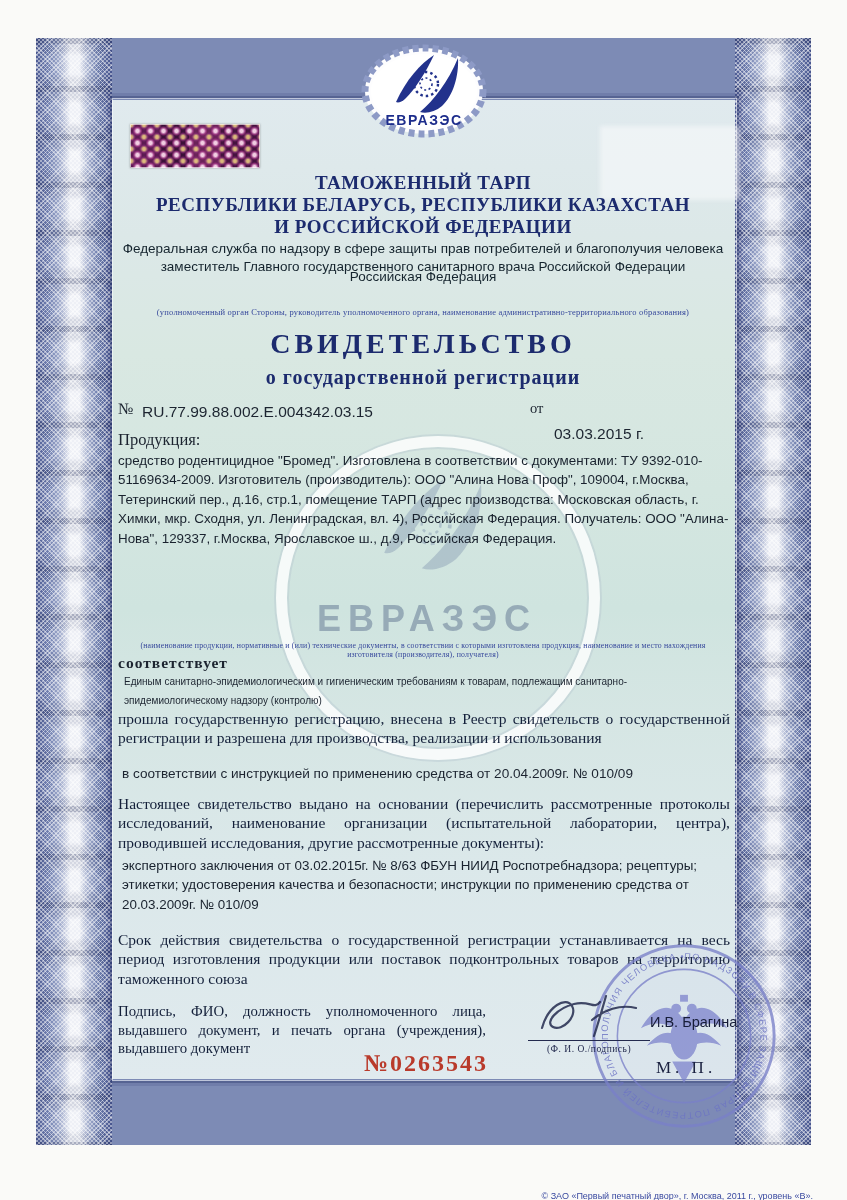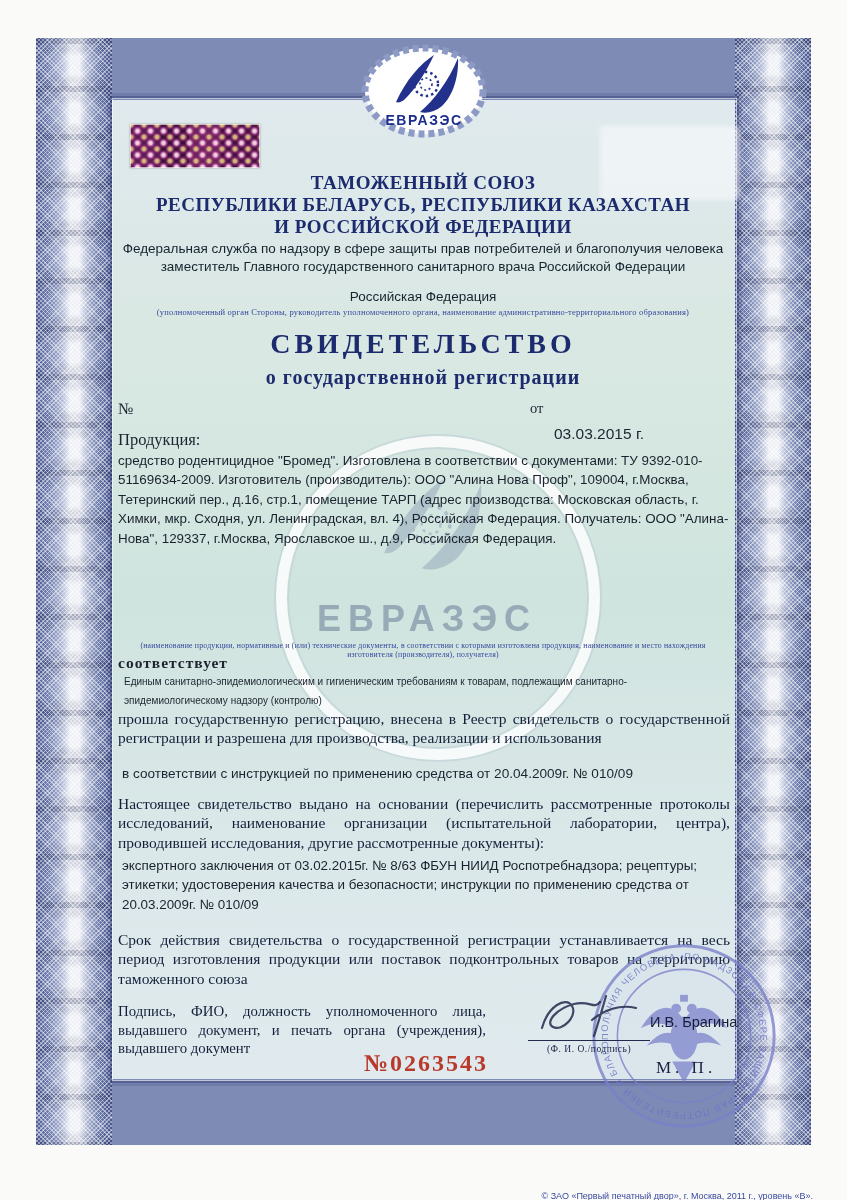--- a/index.html
+++ b/index.html
@@ -121,32 +121,33 @@
       <g fill="#90a4b8" opacity=".9">
         <path d="M36,58 C46,36 60,20 74,11 C66,28 56,44 45,55 C42,58 38,59 36,58 Z"></path>
         <path d="M60,68 C74,56 88,38 98,14 C99,32 93,52 82,62 C75,68 66,70 60,68 Z"></path>
       </g>
       <circle cx="66" cy="40" r="12" fill="none" stroke="#90a4b8" stroke-width="2.4" stroke-dasharray="2.5 3"></circle>
       <circle cx="66" cy="40" r="6" fill="none" stroke="#90a4b8" stroke-width="1.6" stroke-dasharray="2 2.5"></circle>
     </svg>
   </div>
   <div class="wm-text">ЕВРАЗЭС</div>
 
-  <div class="abs ctr serifb navy h-top" style="top:172px;">ТАМОЖЕННЫЙ СОЮЗ</div>
+  <div class="abs ctr serifb navy h-top" style="top:172px;">ТАМОЖЕННЫЙ ТАРП</div>
   <div class="abs ctr serifb navy h-top" style="top:194px;">РЕСПУБЛИКИ БЕЛАРУСЬ, РЕСПУБЛИКИ КАЗАХСТАН</div>
   <div class="abs ctr serifb navy h-top" style="top:216px;">И РОССИЙСКОЙ ФЕДЕРАЦИИ</div>
   <div class="abs ctr sans agency" style="top:240px;">Федеральная служба по надзору в сфере защиты прав потребителей и благополучия человека</div>
   <div class="abs ctr sans agency" style="top:258px;">заместитель Главного государственного санитарного врача Российской Федерации</div>
-  <div class="abs ctr sans agency" style="top:288px;">Российская Федерация</div>
+  <div class="abs ctr sans agency" style="top:268px;">Российская Федерация</div>
   <div class="abs ctr tiny" style="top:307px;">(уполномоченный орган Стороны, руководитель уполномоченного органа, наименование административно-территориального образования)</div>
 
   <div class="abs ctr serifb navy doc-title" style="top:328px;">СВИДЕТЕЛЬСТВО</div>
   <div class="abs ctr serifb navy doc-subtitle" style="top:366px;">о государственной регистрации</div>
 
   <div class="abs" style="left:118px;top:400px;font-size:16px;">№</div>
+  <div class="abs sans" style="left:142px;top:403px;font-size:15.5px;">RU.77.99.88.002.E.004342.03.15</div>
   <div class="abs" style="left:530px;top:400px;font-size:14.5px;">от</div>
   <div class="abs sans" style="left:554px;top:425px;font-size:15.5px;">03.03.2015 г.</div>
 
   <div class="abs" style="left:118px;top:430px;font-size:16.5px;">Продукция:</div>
   <div class="abs sans para-sans" style="left:118px;top:451px;width:612px;">средство родентицидное "Бромед". Изготовлена в соответствии с документами: ТУ 9392-010-51169634-2009. Изготовитель (производитель): ООО "Алина Нова Проф", 109004, г.Москва, Тетеринский пер., д.16, стр.1, помещение ТАРП (адрес производства: Московская область, г. Химки, мкр. Сходня, ул. Ленинградская, вл. 4), Российская Федерация.  Получатель: ООО "Алина-Нова", 129337, г.Москва, Ярославское ш., д.9, Российская Федерация.</div>
 
   <div class="abs ctr tiny" style="top:641px;font-size:7.8px;">(наименование продукции, нормативные и (или) технические документы, в соответствии с которыми изготовлена продукция, наименование и место нахождения изготовителя (производителя), получателя)</div>
   <div class="abs" style="left:118px;top:654px;font-size:15.5px;letter-spacing:1px;font-weight:bold;">соответствует</div>
   <div class="abs sans" style="left:124px;top:672px;width:606px;font-size:10px;line-height:19px;">Единым санитарно-эпидемиологическим и гигиеническим требованиям к товарам, подлежащим санитарно-эпидемиологическому надзору (контролю)</div>
 

